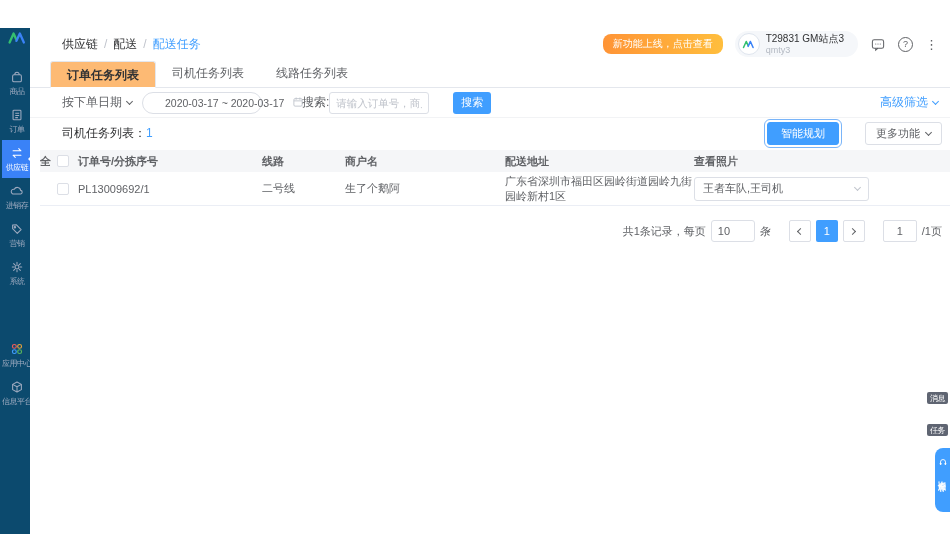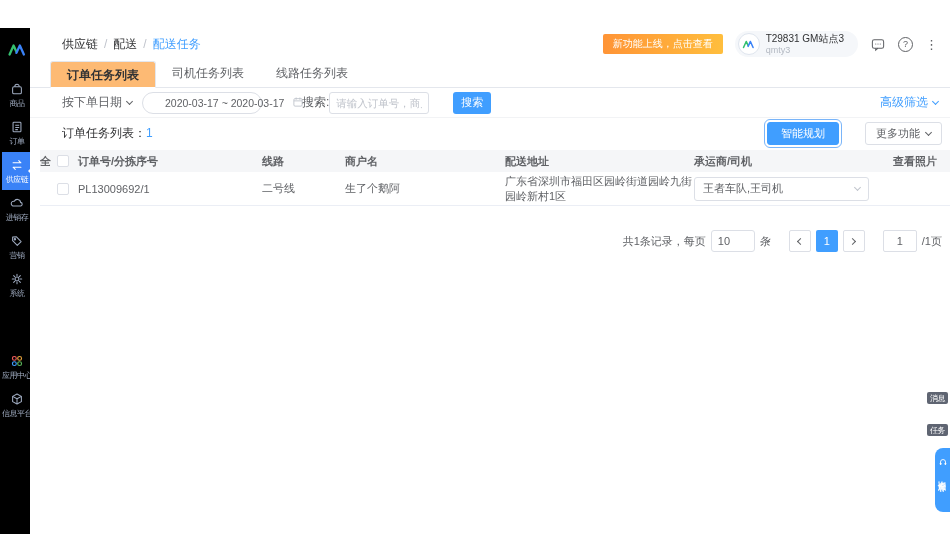--- a/index.html
+++ b/index.html
@@ -1,37 +1,37 @@
 <!DOCTYPE html>
 <html><head>
 <meta charset="utf-8">
 <style>
   * { margin:0; padding:0; box-sizing:border-box; }
   html,body { width:950px; height:549px; background:#fff; font-family:"Liberation Sans","DejaVu Sans",sans-serif; }
   .canvas { position:relative; width:950px; height:549px; background:#fff; overflow:hidden; }
 
   
-  .sidebar { position:absolute; left:0; top:28px; width:34px; height:506px; background:#000000; display:flex; flex-direction:column; align-items:center; padding-top:12px; }
+  .sidebar { position:absolute; left:0; top:28px; width:34px; height:506px; background:#0c4a6e; display:flex; flex-direction:column; align-items:center; }
   .logo { width:22px; height:20px; display:flex; align-items:center; justify-content:center; margin-bottom:16px; }
   .nav-item { position:relative; width:30px; padding:6px 0 5px; display:flex; flex-direction:column; align-items:center; gap:2px; color:#9fabc0; cursor:pointer; }
   .nav-item .nav-label { font-size:8px; letter-spacing:-0.5px; white-space:nowrap; }
   .nav-item.active { background:#3a82f7; color:#fff; }
   .nav-item.active::after { content:""; position:absolute; right:0; top:50%; margin-top:-4px; border:4px solid transparent; border-right-color:#fff; }
   .nav-gap { height:44px; }
   .nav-item svg { display:block; }
 
   
   .main { position:absolute; left:30px; top:28px; right:0; height:506px; background:#fff; }
 
   .topbar { height:32px; display:flex; align-items:center; padding:0 12px 0 32px; font-size:12px; }
   .breadcrumb { display:flex; align-items:center; gap:6px; color:#303133; }
   .crumb-sep { color:#c0c4cc; }
   .crumb-active { color:#409eff; }
   .topbar-right { margin-left:auto; display:flex; align-items:center; gap:12px; }
-  .badge { background:linear-gradient(90deg,#ff9436,#ffbe3d); color:#fff; font-size:10px; padding:3px 10px; border-radius:2px; cursor:pointer; white-space:nowrap; }
+  .badge { background:linear-gradient(90deg,#ff9436,#ffbe3d); color:#fff; font-size:10px; padding:3px 10px; border-radius:8px; cursor:pointer; white-space:nowrap; }
   .userchip { display:flex; align-items:center; gap:6px; background:#f5f7fa; border-radius:14px; padding:2px 14px 2px 3px; cursor:pointer; }
   .avatar { width:22px; height:22px; border-radius:50%; background:#fff; border:1px solid #dfe5ee; display:flex; align-items:center; justify-content:center; }
   .uname { font-size:10px; color:#303133; line-height:12px; }
   .uhandle { font-size:9px; color:#b3b9c2; line-height:10px; }
   .tb-icon { color:#606266; display:flex; align-items:center; justify-content:center; cursor:pointer; }
   .help-circle { width:15px; height:15px; border:1px solid #606266; border-radius:50%; font-size:9px; display:flex; align-items:center; justify-content:center; }
   .kebab { font-size:13px; letter-spacing:0; line-height:13px; }
 
   .tabbar { height:28px; border-bottom:1px solid #e4e7ed; display:flex; align-items:flex-end; padding-left:20px; }
   .tab { font-size:12px; color:#606266; padding:0 16px; line-height:27px; height:27px; cursor:pointer; }
@@ -61,21 +61,21 @@
   .thead { display:flex; align-items:center; background:#f5f6f8; height:22px; color:#606266; font-weight:bold; }
   .trow  { display:flex; align-items:center; height:34px; border-bottom:1px solid #ebeef5; color:#606266; background:#fff; }
   .c0 { width:14px; overflow:hidden; white-space:nowrap; }
   .c1 { width:24px; display:flex; justify-content:flex-start; padding-left:3px; }
   .c2 { width:184px; } .c3 { width:83px; } .c4 { width:160px; } .c5 { width:189px; } .c6 { width:199px; } .c7 { width:57px; }
   .checkbox { width:12px; height:12px; border:1px solid #dcdfe6; border-radius:2px; background:#fff; cursor:pointer; }
   .driver-select { width:175px; height:24px; border:1px solid #dcdfe6; border-radius:3px; display:flex; align-items:center; padding:0 8px; color:#606266; cursor:pointer; background:#fff; }
   .driver-select .dsv { flex:1; white-space:nowrap; overflow:hidden; }
   .driver-select .chev { color:#c0c4cc; }
 
-  .pagination { margin-top:24px; display:flex; align-items:center; justify-content:flex-end; padding-right:8px; gap:5px; font-size:11px; color:#606266; }
+  .pagination { margin-top:14px; display:flex; align-items:center; justify-content:flex-end; padding-right:8px; gap:5px; font-size:11px; color:#606266; }
   .size-select { width:44px; height:22px; border:1px solid #dcdfe6; border-radius:3px; display:flex; align-items:center; justify-content:space-between; padding:0 6px; cursor:pointer;gap:38px; }
   .pg-gap { width:8px; }
   .pg-btn { width:22px; height:22px; border:1px solid #dcdfe6; border-radius:2px; background:#fff; display:flex; align-items:center; justify-content:center; color:#606266; cursor:pointer; }
   .pg-page { width:22px; height:22px; border-radius:2px; background:#409eff; color:#fff; display:flex; align-items:center; justify-content:center; cursor:pointer; }
   .pg-input { width:34px; height:22px; border:1px solid #dcdfe6; border-radius:2px; text-align:center; font-size:11px; color:#606266; outline:none; font-family:inherit; }
 
   
   .float-pill { position:absolute; right:2px; width:21px; height:12px; background:rgba(73,80,94,0.88); color:#fff; font-size:8px; letter-spacing:-0.5px; display:flex; align-items:center; justify-content:center; border-radius:2px; cursor:pointer; }
   .pill-top { top:392px; } .pill-bottom { top:424px; }
   .service-tab { position:absolute; right:0; top:448px; width:15px; height:64px; background:#409eff; border-radius:8px 0 0 8px; color:#fff; display:flex; flex-direction:column; align-items:center; padding-top:5px; gap:3px; cursor:pointer; }
@@ -242,42 +242,41 @@
       <input class="search-input" type="text" placeholder="请输入订单号，商户名" style="">
       <button class="search-btn">搜索</button>
       <div class="adv-link">
         <span>高级筛选</span>
         <i class="chev"></i>
       </div>
     </div>
 
     <div class="listhead">
       <span class="list-title">
-        <span>订单任务列表：</span><span class="list-count">1</span>
+        <span>司机任务列表：</span><span class="list-count">1</span>
       </span>
       <div class="lh-buttons">
         <button class="btn-primary">智能规划</button>
         <button class="btn-plain">
           <span>更多功能</span>
           <i class="chev"></i>
         </button>
       </div>
     </div>
 
     <div class="table">
       <div class="thead">
         <div class="c0">全</div>
         <div class="c1">
             <span class="checkbox"></span>
           </div>
         <div class="c2">订单号/分拣序号</div>
         <div class="c3">线路</div>
         <div class="c4">商户名</div>
         <div class="c5">配送地址</div>
-        <div class="c6">承运商/司机</div>
         <div class="c7">查看照片</div>
       </div>
       <div class="trow">
         <div class="c0"></div>
         <div class="c1">
             <span class="checkbox"></span>
           </div>
         <div class="c2">PL13009692/1</div>
         <div class="c3">二号线</div>
         <div class="c4">生了个鹅阿</div>

